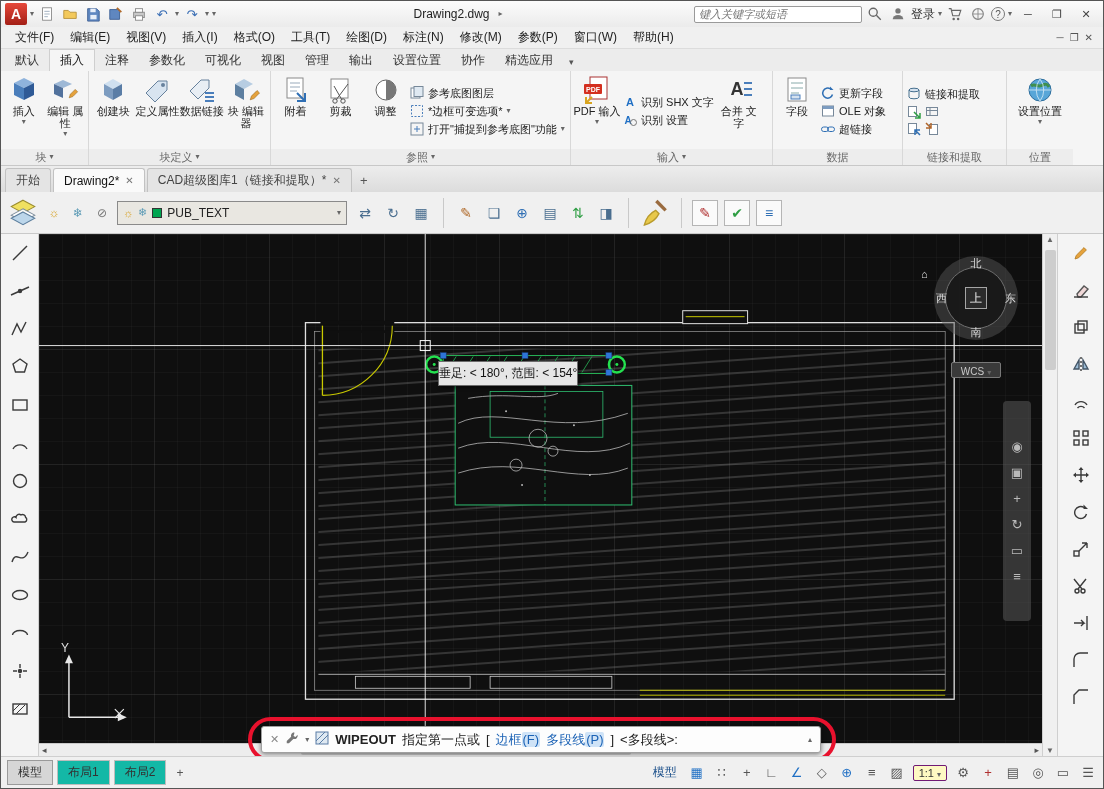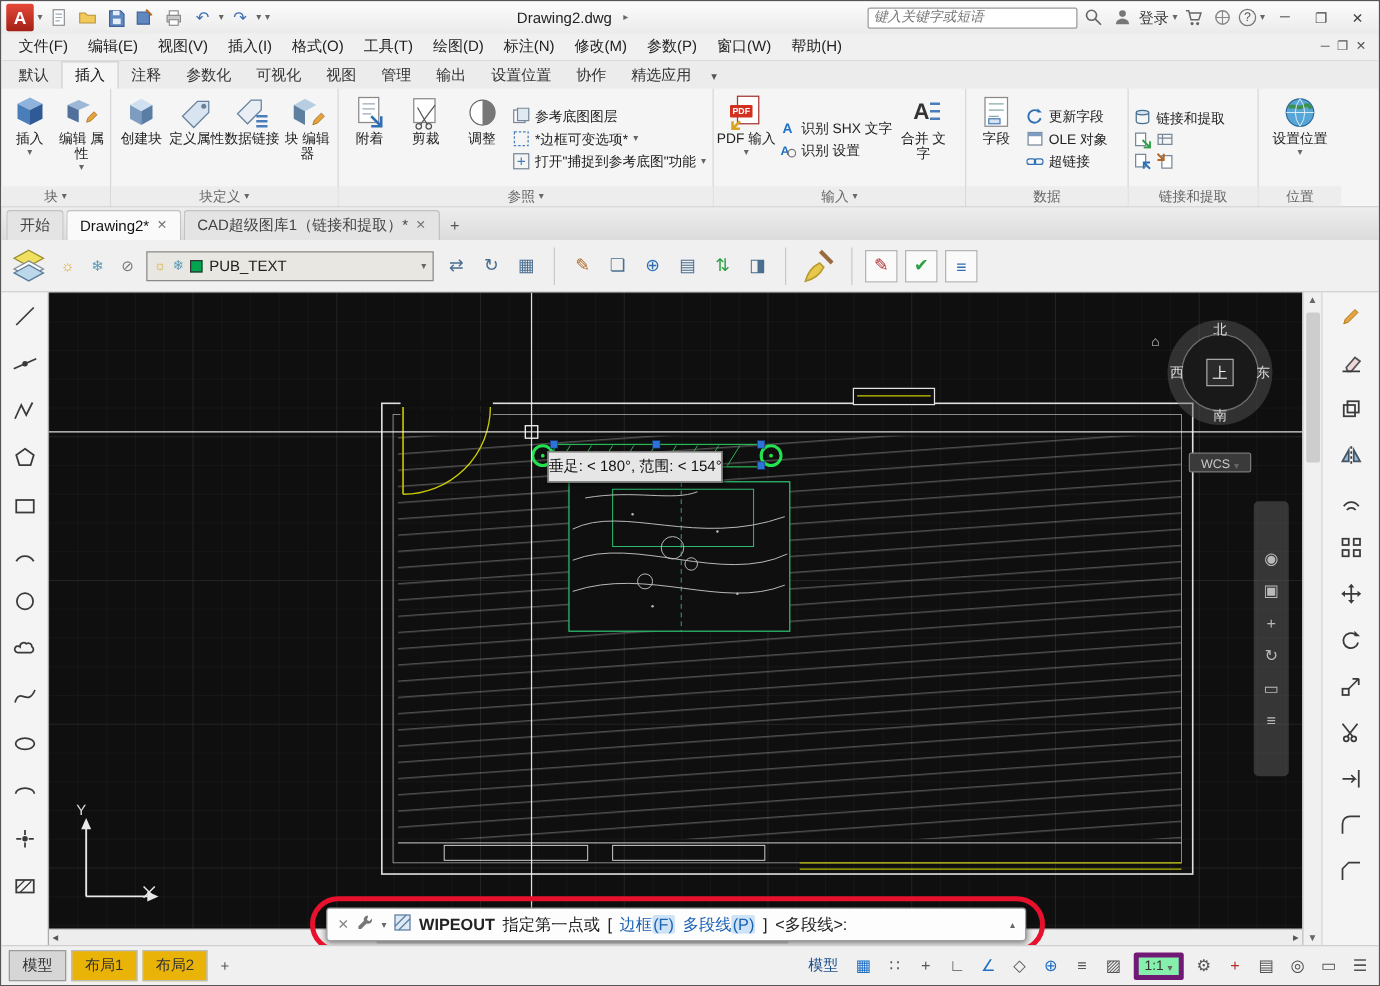--- a/index.html
+++ b/index.html
@@ -96,27 +96,27 @@
 .hthumb{position:absolute;left:262px;top:2px;width:330px;height:9px;background:#cdcdcd;border-radius:2px}
 .cmdbar{position:absolute;left:222px;top:492px;width:560px;height:27px;background:#fdfdfd;border:1px solid #a0a0a0;border-radius:3px;box-shadow:0 1px 5px rgba(0,0,0,.5);display:flex;align-items:center;gap:6px;padding:0 8px;font-size:13px;color:#222;white-space:nowrap}
 .cmdbar .cx{color:#888;font-size:11px}
 .cmdbar .opt{color:#1b62b5}
 .cmdbar .opt .key{background:#cfe3f7;border-radius:2px;padding:0 1px}
 .cmdbar .cmdname{font-weight:bold}
 .redoval{position:absolute;left:209px;top:483px;width:588px;height:45px;border:4px solid #e8112d;border-radius:24px;pointer-events:none;z-index:5}
 
 
 .statusbar{height:32px;background:#f0f0f0;border-top:1px solid #cfcfcf;display:flex;align-items:center;padding:0 6px;gap:2px;flex:0 0 auto}
-.ltab{padding:3px 10px;border:1px solid #bdbdbd;background:#eab308;font-size:12px;color:#333;margin-right:2px}
+.ltab{padding:3px 10px;border:1px solid #bdbdbd;background:#14b8a6;font-size:12px;color:#333;margin-right:2px}
 .ltab.active{background:#d6d6d6;border-color:#9a9a9a}
 .lplus{padding:2px 6px;color:#555}
 .sright{display:flex;align-items:center;gap:7px}
 .modelbtn{font-size:12px;color:#1b4f8a;padding:0 4px}
 .sicon{width:18px;height:18px;display:flex;align-items:center;justify-content:center;font-size:13px}
-.chip{display:flex;align-items:flex-end;gap:3px;border:4px solid #701a75;background:#86efac;padding:1px 5px;font-size:11px;color:#333;border-radius:2px}
+.chip{display:flex;align-items:flex-end;gap:3px;border:1px solid #701a75;background:#fef9c3;padding:1px 5px;font-size:11px;color:#333;border-radius:2px}
 </style>
 </head>
 <body>
 
 <div class="app">
 
   <div class="titlebar">
     <div class="applogo">A</div>
     <span class="ar">▾</span>
     <span class="qat">

